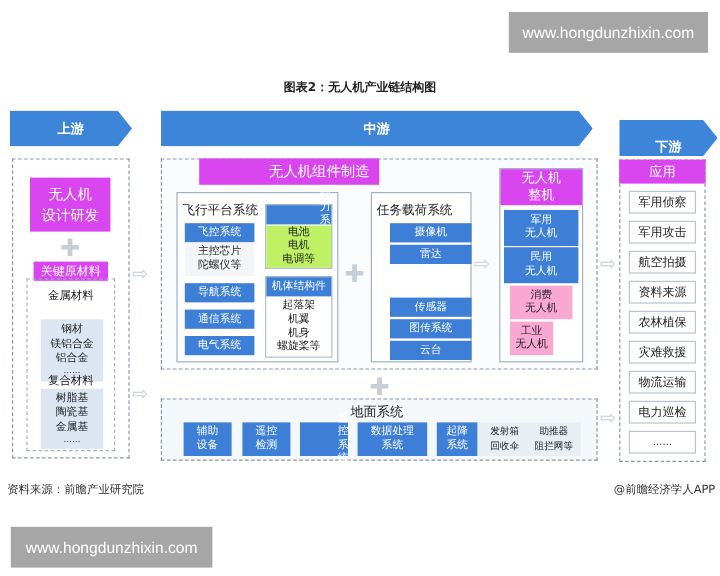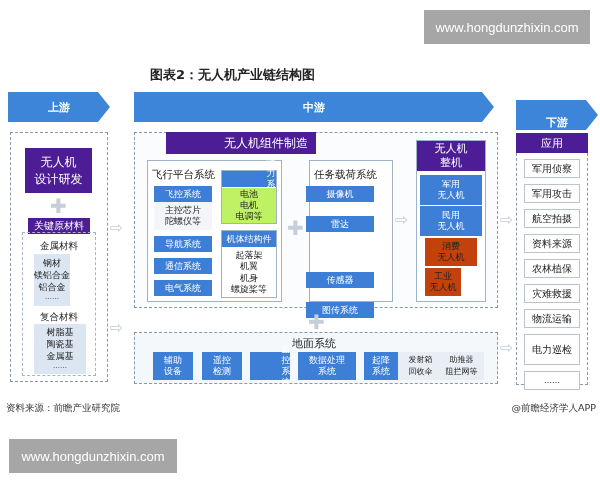--- a/index.html
+++ b/index.html
@@ -6,32 +6,32 @@
     body {
       width: 600px; height: 480px; background: #ffffff; position: relative; overflow: hidden;
       font-family: "DejaVu Sans", "Liberation Sans", sans-serif; color: #222;
     }
     .abs { position: absolute; }
     .wm {
       background: #a6a6a6; color: #fff; font-size: 13px;
       display: flex; align-items: center; justify-content: center;
       font-family: "Liberation Sans", "DejaVu Sans", sans-serif;
     }
-    .title { font-size: 13px; font-weight: bold; color: #222; }
+    .title { font-size: 10px; font-weight: bold; color: #222; text-align: center; }
     .stage {
       background: #3d85d8; color: #fff; font-size: 11px; font-weight: bold;
       display: flex; align-items: center; justify-content: center;
       clip-path: polygon(0 0, calc(100% - 12px) 0, 100% 50%, calc(100% - 12px) 100%, 0 100%);
     }
     .dash { border: 1.5px dashed #8a98a8; }
     .dashlite { border: 1px dashed #a8b4c0; }
     .solidbox { border: 1px solid #9fb2c6; background: #fff; }
-    .navy { background: #4c1d95; color: #fff; display: flex; align-items: center; justify-content: center; text-align: center; }
+    .navy { background: #d946ef; color: #fff; display: flex; align-items: center; justify-content: center; text-align: center; }
     .blue { background: #3d7fd6; color: #fff; display: flex; align-items: center; justify-content: center; text-align: center; font-size: 9px; line-height: 1.2; }
-    .grey { background: #c2410c; color: #222; display: flex; align-items: center; justify-content: center; text-align: center; font-size: 9px; line-height: 1.25; }
+    .grey { background: #f9a8d4; color: #222; display: flex; align-items: center; justify-content: center; text-align: center; font-size: 9px; line-height: 1.25; }
     .lightpanel { background: #dbe6f2; color: #222; display: flex; flex-direction: column; align-items: center; justify-content: center; font-size: 9px; line-height: 1.35; }
     .lbl { font-size: 10px; color: #222; }
     .arrow { color: #c6ced8; font-size: 16px; line-height: 1; }
     .plus { color: #c6ced8; font-size: 20px; line-height: 1; font-weight: bold; }
     .app-item {
       border: 1px solid #b9c4d0; background: #fff; font-size: 10px; color: #222;
       display: flex; align-items: center; justify-content: center;
     }
     .footnote { font-size: 9.5px; color: #333; }
     .col { display: flex; flex-direction: column; }
@@ -55,21 +55,21 @@
 </div>
 
 <div class="abs dash" style="left:10px;top:132px;width:98px;height:250px;"></div>
 <div class="abs navy" style="left:25px;top:148px;width:67px;height:45px;font-size:12px;line-height:1.35;white-space:pre-line;">无人机
 设计研发</div>
 <div class="abs plus" style="left:50px;top:196px;">✚</div>
 <div class="abs navy" style="left:28px;top:218px;width:62px;height:16px;font-size:10px;">关键原材料</div>
 <div class="abs dashlite" style="left:22px;top:232px;width:74px;height:144px;"></div>
 
 <div class="abs lbl" style="left:34px;top:240px;width:50px;text-align:center;font-size:9.5px;">金属材料</div>
-<div class="abs lightpanel" style="left:34px;top:254px;width:36px;height:52px;">
+<div class="abs lightpanel" style="left:34px;top:266px;width:52px;height:52px;">
   <div>钢材</div>
   <div>镁铝合金</div>
   <div>铝合金</div>
   <div style="font-size:7px;">……</div>
 </div>
 
 <div class="abs lbl" style="left:34px;top:311px;width:50px;text-align:center;font-size:9.5px;">复合材料</div>
 <div class="abs lightpanel" style="left:34px;top:324px;width:52px;height:50px;">
   <div>树脂基</div>
   <div>陶瓷基</div>
@@ -103,21 +103,21 @@
 <div class="abs blue" style="left:222px;top:231px;width:54px;height:16px;">机体结构件</div>
 <div class="abs grey" style="left:222px;top:248px;width:54px;height:49px;white-space:pre-line;background:#fff;">起落架
 机翼
 机身
 螺旋桨等</div>
 
 <div class="abs plus" style="left:287px;top:218px;">✚</div>
 
 <div class="abs solidbox" style="left:309px;top:160px;width:84px;height:142px;"></div>
 <div class="abs lbl" style="left:314px;top:168px;font-size:10.5px;">任务载荷系统</div>
-<div class="abs col" style="left:306px;top:186px;width:68px;gap:14px;">
+<div class="abs col" style="left:325px;top:186px;width:68px;gap:2px;">
   <div class="blue" style="height:16px;">摄像机</div>
   <div class="blue" style="height:16px;">雷达</div>
   <div class="blue" style="height:16px;margin-top:26px;">传感器</div>
   <div class="blue" style="height:16px;">图传系统</div>
   <div class="blue" style="height:16px;">云台</div>
 </div>
 
 <div class="abs arrow" style="left:395px;top:212px;">⇨</div>
 
 <div class="abs solidbox" style="left:416px;top:140px;width:70px;height:162px;"></div>
@@ -159,18 +159,18 @@
 <div class="abs dash" style="left:516px;top:133px;width:72px;height:252px;"></div>
 <div class="abs navy" style="left:516px;top:133px;width:72px;height:20px;font-size:11px;">应用</div>
 <div class="abs col" style="left:524px;top:159px;width:56px;gap:6px;">
   <div class="app-item" style="height:19px;">军用侦察</div>
   <div class="app-item" style="height:19px;">军用攻击</div>
   <div class="app-item" style="height:19px;">航空拍摄</div>
   <div class="app-item" style="height:19px;">资料来源</div>
   <div class="app-item" style="height:19px;">农林植保</div>
   <div class="app-item" style="height:19px;">灾难救援</div>
   <div class="app-item" style="height:19px;">物流运输</div>
-  <div class="app-item" style="height:31px;">电力巡检</div>
+  <div class="app-item" style="height:19px;">电力巡检</div>
   <div class="app-item" style="height:19px;font-size:8px;">……</div>
 </div>
 
 <div class="abs footnote" style="left:6px;top:402px;">资料来源：前瞻产业研究院</div>
 <div class="abs footnote" style="right:4px;top:402px;">@前瞻经济学人APP</div>
 
 </body></html>

